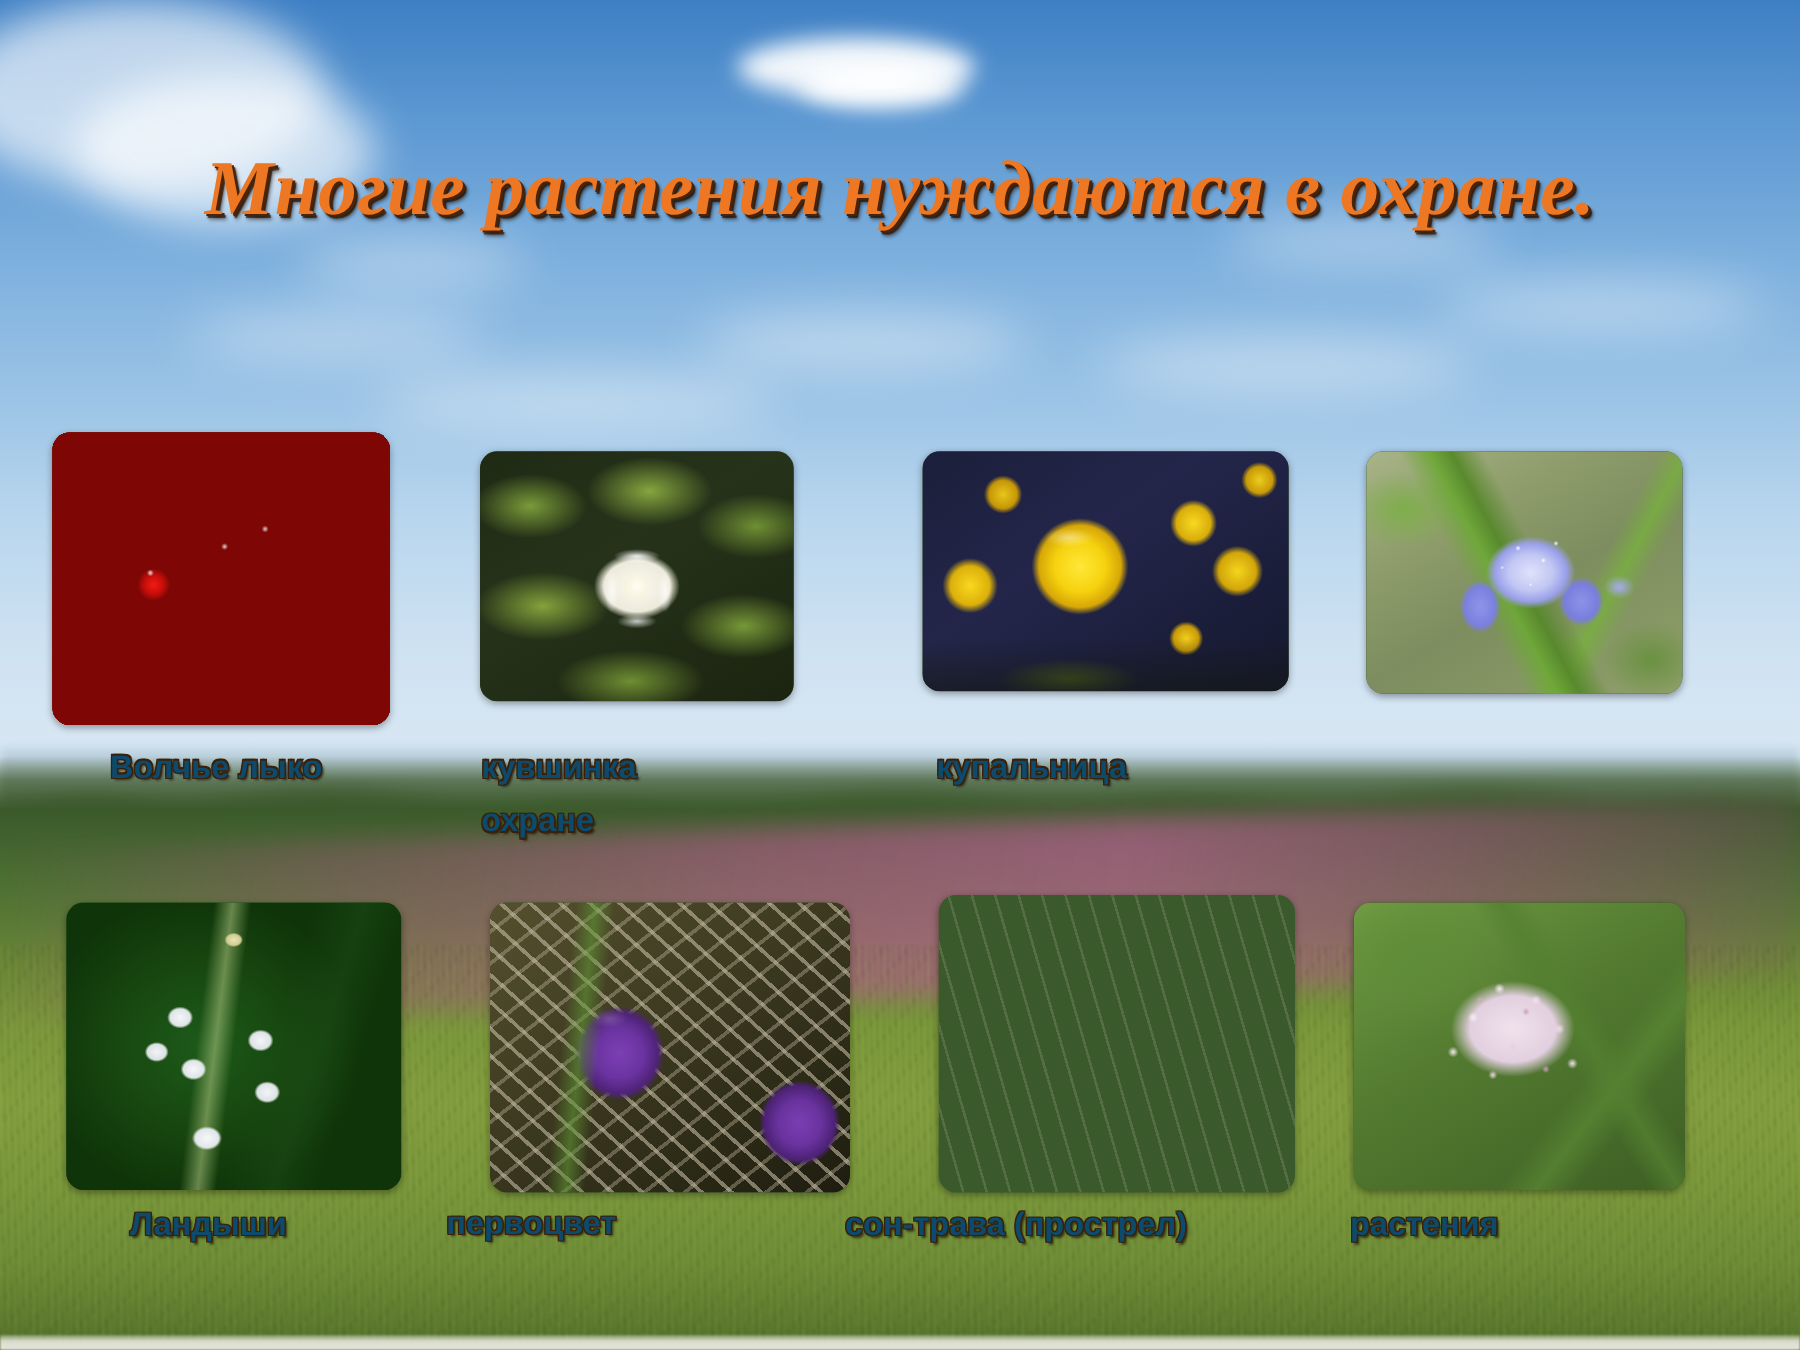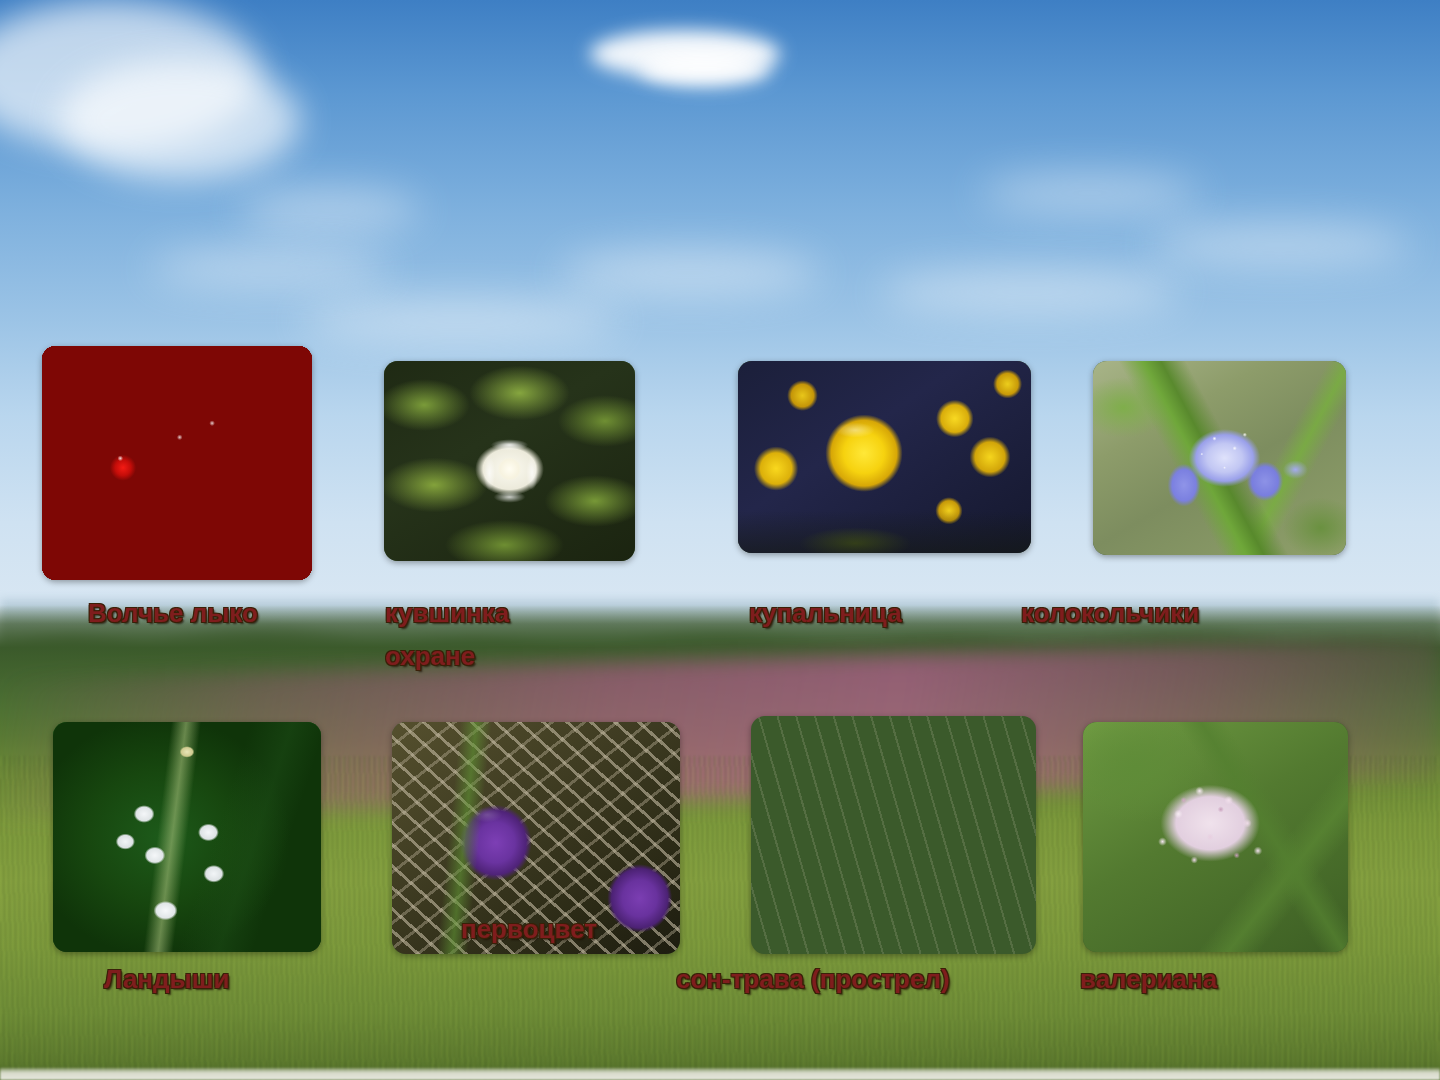--- a/index.html
+++ b/index.html
@@ -306,21 +306,21 @@
       linear-gradient(150deg, #6f9b42 0%, #537a30 45%, #3d5f24 100%);
   }
 
   
   .caption {
     position: absolute;
     font-family: "Liberation Sans", "DejaVu Sans", sans-serif;
     font-weight: 700;
     font-size: 26px;
     line-height: 43px;
-    color: #7f1d1d;
+    color: #0c4a6e;
     white-space: pre-line;
     text-shadow:
       1px 1px 0 #3a2008,
       -1px 1px 0 #3a2008,
       1px -1px 0 #3a2008,
       -1px -1px 0 #3a2008,
       2px 2px 2px rgba(25,12,2,.7);
   }
 </style>
 </head>
@@ -343,20 +343,21 @@
     <div class="cloud faint" style="left:980px;  top:175px; width:220px; height:36px;"></div>
     <div class="cloud faint" style="left:150px;  top:250px; width:240px; height:36px;"></div>
 
     <div class="bg-treeline"></div>
     <div class="bg-ground"></div>
     <div class="bg-pinkband"></div>
     <div class="bg-grass-texture"></div>
     <div class="bg-bottomstrip"></div>
   </div>
 
+  <div class="title">Многие растения нуждаются в охране.</div>
 
   <div class="tile" style="left:42px; top:346px; width:270px; height:234px;">
     <div class="inner ph-berries"></div>
   </div>
 
   <div class="tile" style="left:384px; top:361px; width:251px; height:200px;">
     <div class="inner ph-lily"></div>
   </div>
 
   <div class="tile" style="left:738px; top:361px; width:293px; height:192px;">
@@ -367,39 +368,38 @@
     <div class="inner ph-bell"></div>
   </div>
 
   <div class="caption" style="left:88px; top:592px; width:240px;">Волчье лыко</div>
 
   <div class="caption" style="left:385px; top:592px; width:250px;">кувшинка
 охране</div>
 
   <div class="caption" style="left:724px; top:592px; width:260px;margin-left:25px;">купальница</div>
 
-  <div class="caption" style="left:1021px; top:592px; width:280px;">колокольчики</div>
 
   <div class="tile" style="left:53px; top:722px; width:268px; height:230px;">
     <div class="inner ph-valley"></div>
   </div>
 
   <div class="tile" style="left:392px; top:722px; width:288px; height:232px;">
     <div class="inner ph-crocus"></div>
   </div>
 
   <div class="tile" style="left:751px; top:716px; width:285px; height:238px;">
     <div class="inner ph-pasque"></div>
   </div>
 
   <div class="tile" style="left:1083px; top:722px; width:265px; height:230px;">
     <div class="inner ph-valerian"></div>
   </div>
 
   <div class="caption" style="left:104px; top:958px; width:240px;">Ландыши</div>
 
-  <div class="caption" style="left:357px; top:908px; width:240px;text-align:right;">первоцвет</div>
+  <div class="caption" style="left:357px; top:957px; width:240px;">первоцвет</div>
 
   <div class="caption" style="left:676px; top:958px; width:380px;">сон-трава (прострел)</div>
 
-  <div class="caption" style="left:1080px; top:958px; width:260px;">валериана</div>
+  <div class="caption" style="left:1080px; top:958px; width:260px;">растения</div>
 
 </div>
 
 </body></html>

